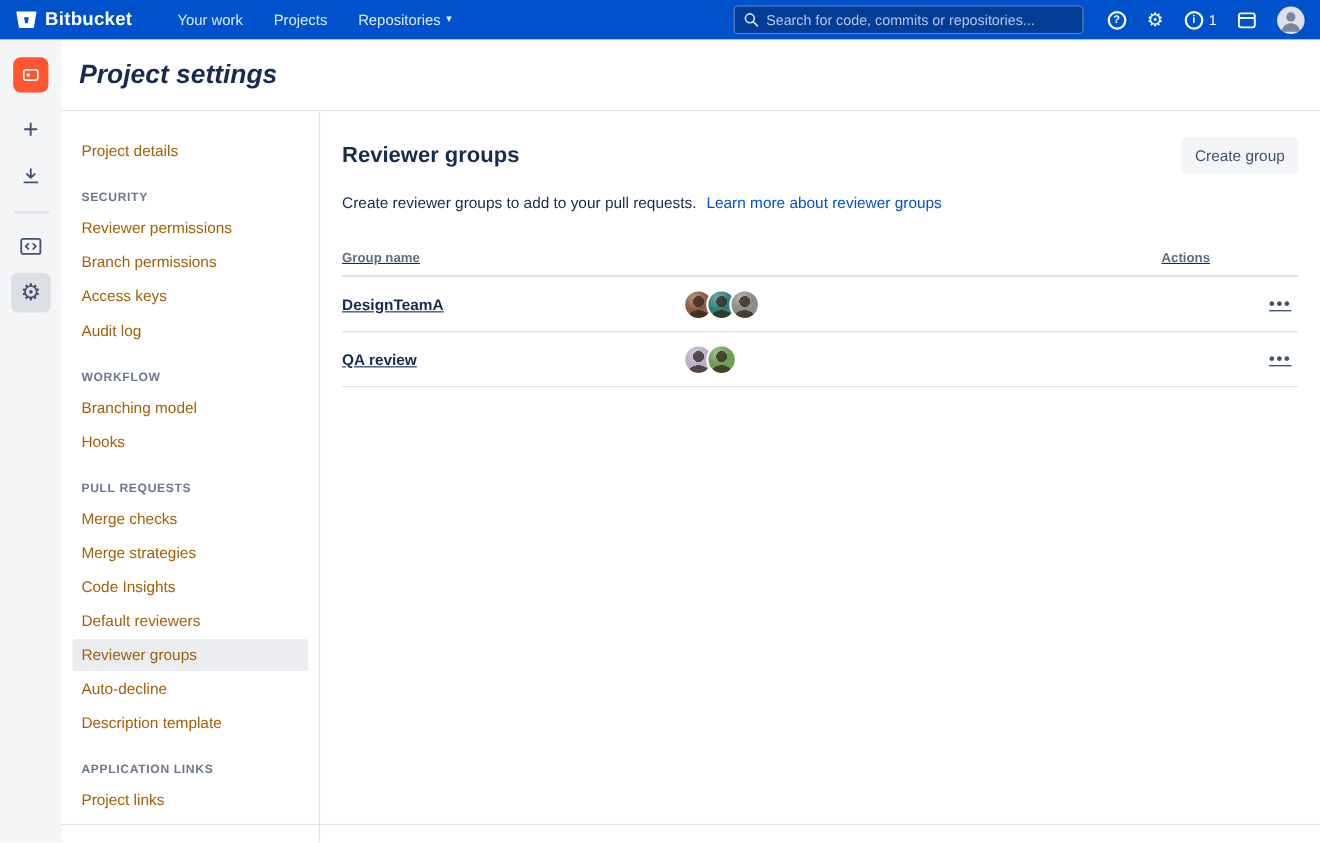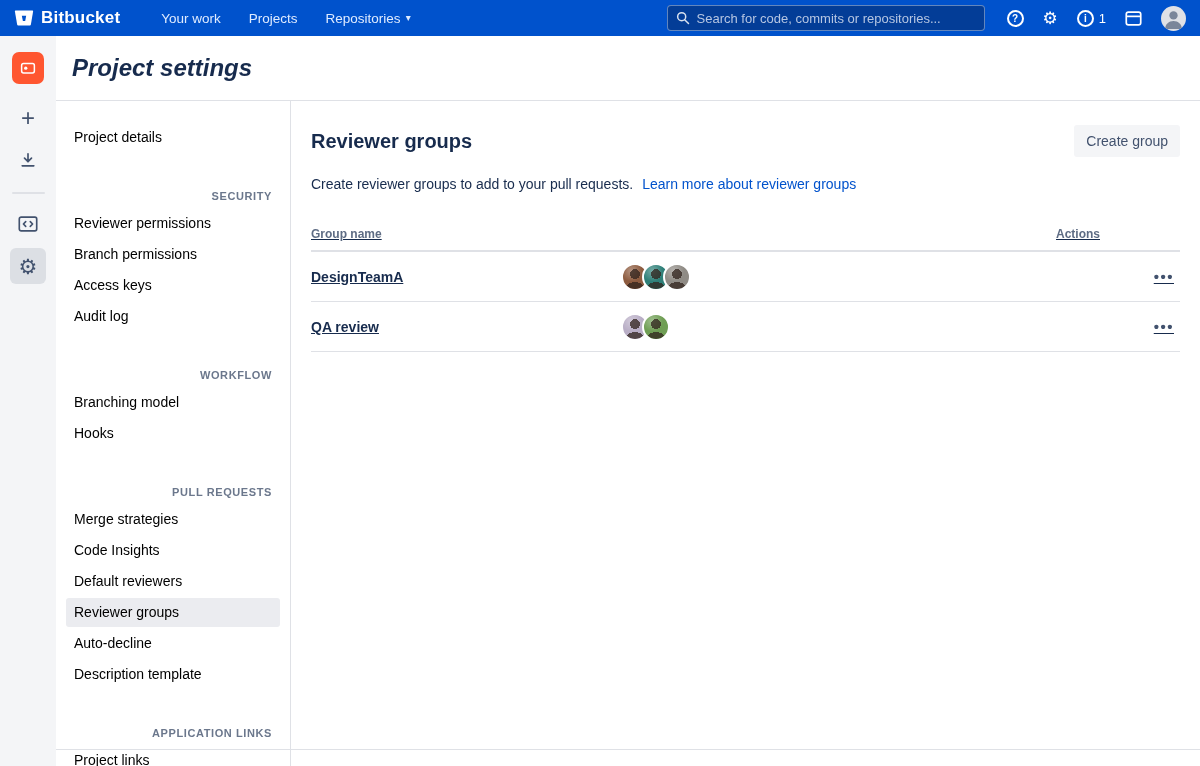--- a/index.html
+++ b/index.html
@@ -71,28 +71,27 @@
     height:65px; display:flex; align-items:center; padding-left:16px;
     border-bottom:1px solid #DFE1E6; background:#fff; flex-shrink:0;
   }
   .page-header h1 { font-size:24px; font-weight:600; color:#172B4D;font-style:italic; }
 
   .content { flex:1; display:flex; min-height:0; }
 
   
   .settings-nav { width:235px; flex-shrink:0; border-right:1px solid #DFE1E6; padding:22px 10px 0; }
   .nav-item {
-    padding:6px 8px; font-size:14px; color:#000000; border-radius:3px;
+    padding:6px 8px; font-size:14px; color:#a16207; border-radius:3px;
     margin-bottom:2px; cursor:pointer; line-height:17px;
   }
   .nav-item.selected { background:#EBECF0; }
   .nav-section-title {
-    margin:38px 8px 7px; font-size:11px; font-weight:700; color:#6B778C;
+    margin:22px 8px 7px; font-size:11px; font-weight:700; color:#6B778C;
     letter-spacing:0.6px;
-    text-align:right;
   }
 
   
   .main { flex:1; padding:24px 20px 0; min-width:0; }
   .main-header { display:flex; justify-content:space-between; align-items:center; }
   .main-header h2 { font-size:20px; font-weight:600; color:#172B4D; }
   .btn-default {
     background:#F4F5F7; border:none; border-radius:3px; height:32px; padding:0 12px;
     font-size:14px; font-weight:500; color:#42526E; cursor:pointer; font-family:inherit;
   }
@@ -225,20 +224,21 @@
           <div class="nav-item">Project details</div>
           <div class="nav-section-title">SECURITY</div>
           <div class="nav-item">Reviewer permissions</div>
           <div class="nav-item">Branch permissions</div>
           <div class="nav-item">Access keys</div>
           <div class="nav-item">Audit log</div>
           <div class="nav-section-title">WORKFLOW</div>
           <div class="nav-item">Branching model</div>
           <div class="nav-item">Hooks</div>
           <div class="nav-section-title">PULL REQUESTS</div>
+          <div class="nav-item">Merge checks</div>
           <div class="nav-item">Merge strategies</div>
           <div class="nav-item">Code Insights</div>
           <div class="nav-item">Default reviewers</div>
           <div class="nav-item selected">Reviewer groups</div>
           <div class="nav-item">Auto-decline</div>
           <div class="nav-item">Description template</div>
           <div class="nav-section-title">APPLICATION LINKS</div>
           <div class="nav-item">Project links</div>
         </nav>
 

